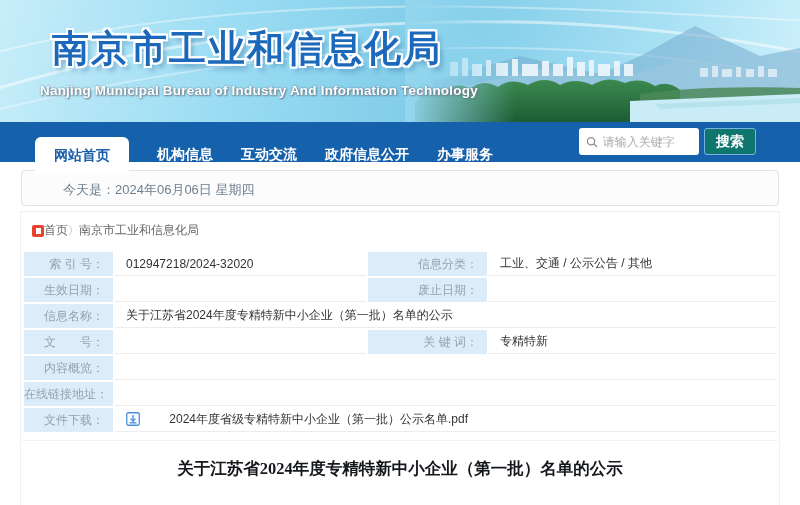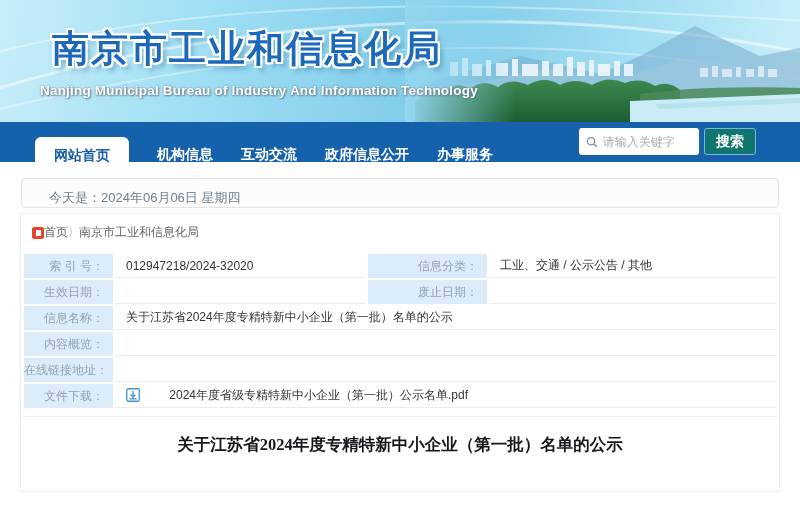--- a/index.html
+++ b/index.html
@@ -28,21 +28,21 @@
   .search { position:absolute; right:44px; top:6px; display:flex; gap:5px; }
   .search-input-wrap { background:#fff; border-radius:3px; width:120px; height:27px;
     display:flex; align-items:center; padding:0 7px; }
   .search-input-wrap input { border:none; outline:none; width:100%; font-size:12px;
     color:#333; font-family:inherit; margin-left:5px; }
   .search-input-wrap input::placeholder { color:#aaa; }
   .search-btn { width:52px; height:27px; background:#0f766e; color:#fff; border:1px solid #79b2e4;
     border-radius:3px; font-size:14px; font-weight:bold; cursor:pointer; font-family:inherit; }
 
   
-  .date-bar { margin:16px 21px 0; height:30px; line-height:38px; padding-left:27px;
+  .date-bar { margin:8px 21px 0; height:36px; line-height:38px; padding-left:41px;
     background:#fcfcfc; border:1px solid #e3e3e3; border-radius:4px;
     color:#70808f; font-size:13px; }
 
   
   .main { margin:5px 20px 0; border:1px solid #f0f0f0; background:#fff; padding:0 1px 20px; }
   .breadcrumb { display:flex; align-items:center; padding:10px 0 11px 10px;
     font-size:12px; color:#666; }
   .bc-icon { position:relative; width:12px; height:12px; background:#e8432f; border-radius:2px; }
   .bc-icon::after { content:""; position:absolute; left:4px; top:3px; width:5px; height:6px; background:#fff; }
   .breadcrumb a { color:#666; text-decoration:none; cursor:pointer; }
@@ -175,20 +175,26 @@
       <td class="lbl">生效日期：</td>
       <td class="val"></td>
       <td class="lbl">废止日期：</td>
       <td class="val"></td>
     </tr>
     <tr>
       <td class="lbl">信息名称：</td>
       <td class="val" colspan="3">关于江苏省2024年度专精特新中小企业（第一批）名单的公示</td>
     </tr>
     <tr>
+      <td class="lbl">文　　号：</td>
+      <td class="val"></td>
+      <td class="lbl">关 键 词：</td>
+      <td class="val">专精特新</td>
+    </tr>
+    <tr>
       <td class="lbl">内容概览：</td>
       <td class="val" colspan="3"></td>
     </tr>
     <tr>
       <td class="lbl">在线链接地址：</td>
       <td class="val" colspan="3"></td>
     </tr>
     <tr>
       <td class="lbl">文件下载：</td>
       <td class="val" colspan="3">

